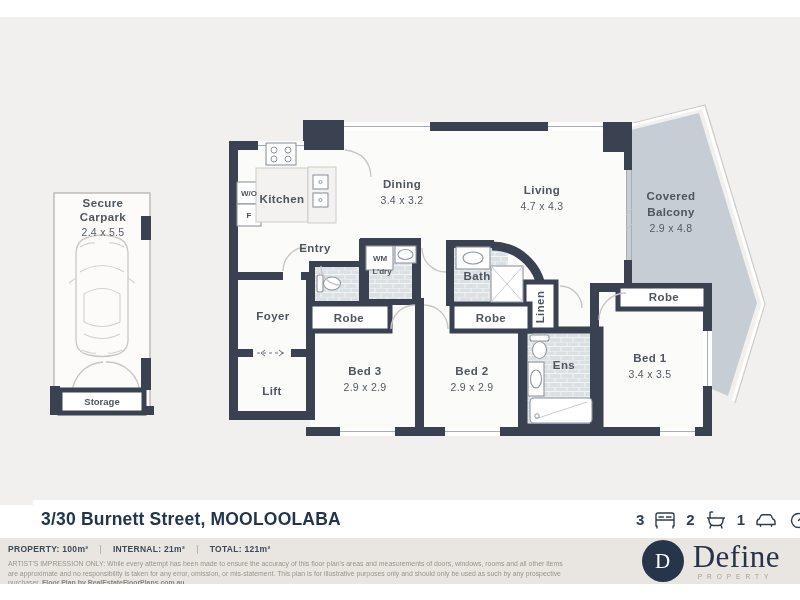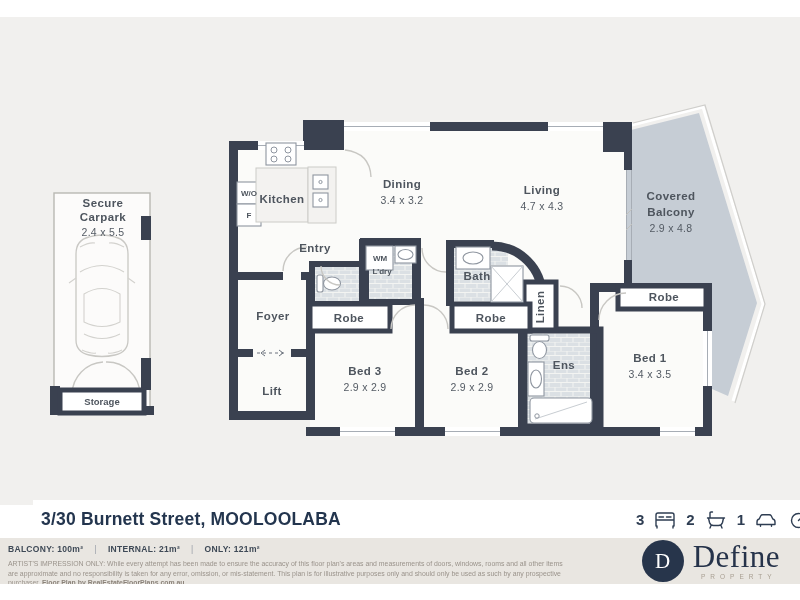--- a/index.html
+++ b/index.html
@@ -33,21 +33,21 @@
     box-sizing:border-box;padding:6px 22px 0 8px;}
   .areas{font-size:8.5px;font-weight:700;color:#3e4956;letter-spacing:.3px;}
   .areas .sep{color:#9aa0a8;margin:0 11px;font-weight:400;}
   .disclaimer{margin-top:5px;font-size:6.9px;line-height:1.4;color:#9a938b;width:565px;}
   .disclaimer b{color:#8a8279;}
   .logo{position:absolute;right:20px;top:50%;transform:translateY(-50%);
     display:flex;align-items:center;gap:9px;}
   .logo-circle{width:42px;height:42px;border-radius:50%;background:#27354b;color:#fff;
     display:flex;align-items:center;justify-content:center;
     font-family:"Liberation Serif",serif;font-size:21px;}
-  .logo-text{display:flex;flex-direction:column;align-items:center;line-height:1;}
+  .logo-text{display:flex;flex-direction:column;align-items:flex-start;line-height:1;}
   .logo-name{font-family:"Liberation Serif",serif;font-size:31px;color:#26334a;letter-spacing:.5px;}
   .logo-tag{font-size:6.5px;letter-spacing:5px;color:#a89f92;margin-top:2px;margin-left:5px;}
   .bottom-strip{position:absolute;left:0;top:584px;width:800px;height:16px;background:#fff;}
 </style>
 </head>
 <body>
 
 <div class="page">
 
   <div class="plan-area">
@@ -298,21 +298,21 @@
       </svg>
       <svg class="sicon" width="24" height="22" viewBox="0 0 24 22">
         <circle cx="11.5" cy="12.5" r="7"></circle>
         <path d="M11.5,12.5 L15.5,8.5 M17.5,6 L20.5,3 M20.5,5.8 V3 H17.7"></path>
       </svg>
     </div>
   </div>
 
   <div class="info-band">
     <div class="areas">
-      <span>BALCONY: 100m²</span><span class="sep">|</span><span>INTERNAL: 21m²</span><span class="sep">|</span><span>ONLY: 121m²</span>
+      <span>PROPERTY: 100m²</span><span class="sep">|</span><span>INTERNAL: 21m²</span><span class="sep">|</span><span>TOTAL: 121m²</span>
     </div>
     <div class="disclaimer">
       <span>ARTIST'S IMPRESSION ONLY: While every attempt has been made to ensure the accuracy of this floor plan's areas and measurements of doors, windows, rooms and all other items are approximate and no responsibility is taken</span>
       <span>for any error, omission, or mis-statement. This plan is for illustrative purposes only and should only be used as such by any prospective purchaser. </span><b>Floor Plan by RealEstateFloorPlans.com.au</b>
     </div>
     <div class="logo">
       <div class="logo-circle">D</div>
       <div class="logo-text">
         <span class="logo-name">Define</span>
         <span class="logo-tag">PROPERTY</span>

